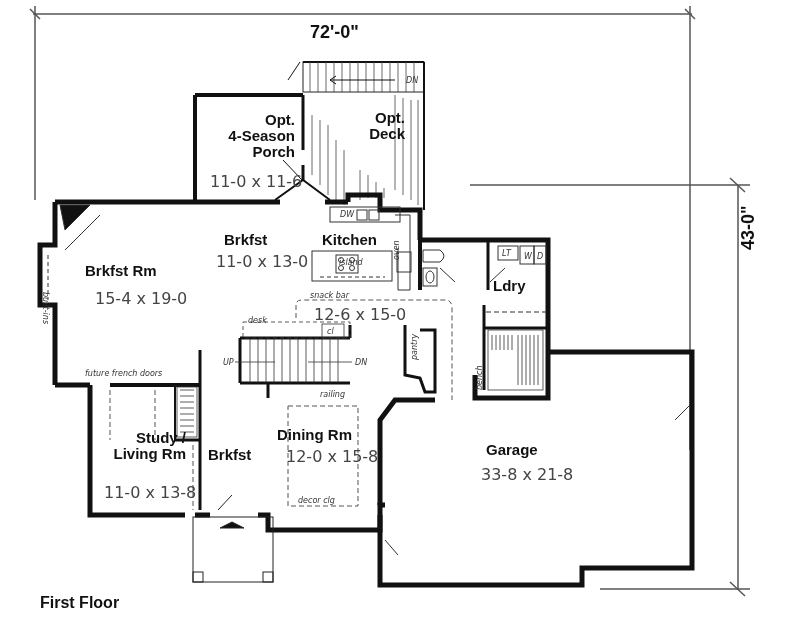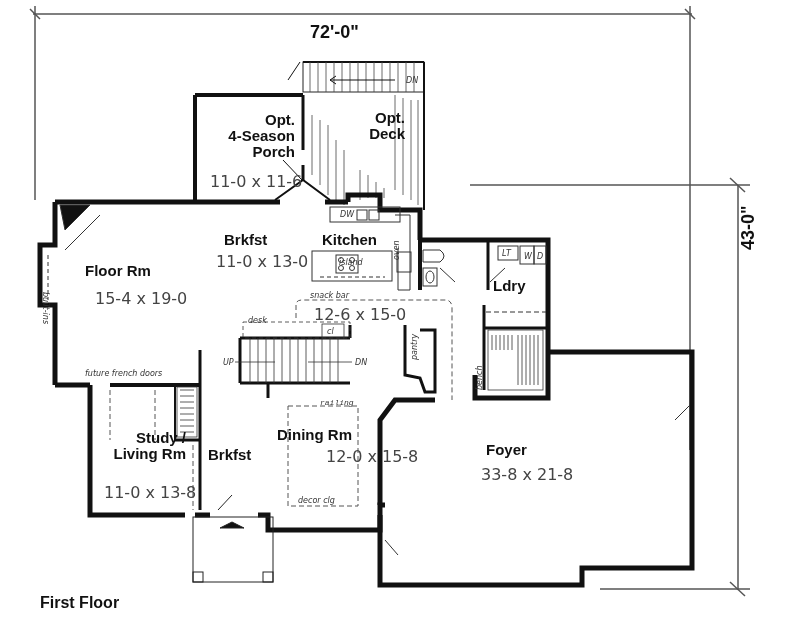--- a/index.html
+++ b/index.html
@@ -233,56 +233,56 @@
   <div>Porch</div>
 </div>
 <div class="dim" style="left:210px;top:172px;width:80px;">11-0 x 11-6</div>
 
 <div class="lbl big" style="left:325px;top:110px;width:80px;">
   <div>Opt.</div>
   <div>Deck</div>
 </div>
 <div class="note" style="left:406px;top:76px;">DN</div>
 
-<div class="lbl big" style="left:85px;top:263px;">Floor Rm</div>
+<div class="lbl big" style="left:85px;top:263px;">Brkfst Rm</div>
 <div class="dim" style="left:95px;top:289px;">15-4 x 19-0</div>
 <div class="note" style="left:50px;top:292px;transform:rotate(90deg);transform-origin:left top;">built-ins</div>
 <div class="note" style="left:85px;top:369px;">future french doors</div>
 
 <div class="lbl big" style="left:224px;top:232px;">Brkfst</div>
 <div class="dim" style="left:216px;top:252px;">11-0 x 13-0</div>
 
 <div class="lbl big" style="left:322px;top:232px;">Kitchen</div>
 <div class="dim" style="left:314px;top:305px;">12-6 x 15-0</div>
 <div class="note" style="left:340px;top:210px;">DW</div>
 <div class="note" style="left:316px;top:258px;padding-left:23px;">island</div>
 <div class="note" style="left:392px;top:260px;transform:rotate(-90deg);transform-origin:left top;">oven</div>
 <div class="note" style="left:310px;top:291px;">snack bar</div>
 
 <div class="note" style="left:248px;top:316px;">desk</div>
 <div class="note" style="left:327px;top:327px;">cl</div>
 <div class="note" style="left:223px;top:358px;">UP</div>
 <div class="note" style="left:355px;top:358px;">DN</div>
-<div class="note" style="left:320px;top:398px;font-family:Liberation Mono, monospace;">railing</div>
+<div class="note" style="left:320px;top:390px;">railing</div>
 <div class="note" style="left:410px;top:360px;transform:rotate(-90deg);transform-origin:left top;">pantry</div>
 
 <div class="lbl big" style="left:493px;top:278px;">Ldry</div>
 <div class="note" style="left:502px;top:249px;">LT</div>
 <div class="note" style="left:524px;top:252px;">W</div>
 <div class="note" style="left:537px;top:252px;">D</div>
 <div class="note" style="left:475px;top:390px;transform:rotate(-90deg);transform-origin:left top;">bench</div>
 
 <div class="lbl big" style="left:96px;top:430px;width:90px;">
   <div>Study /</div>
   <div>Living Rm</div>
 </div>
 <div class="dim" style="left:104px;top:483px;">11-0 x 13-8</div>
 
 <div class="lbl big" style="left:208px;top:447px;">Brkfst</div>
 
 <div class="lbl big" style="left:277px;top:427px;">Dining Rm</div>
-<div class="dim" style="left:286px;top:447px;margin-left:40px;">12-0 x 15-8</div>
+<div class="dim" style="left:286px;top:447px;">12-0 x 15-8</div>
 <div class="note" style="left:298px;top:496px;">decor clg</div>
 
-<div class="lbl big" style="left:486px;top:442px;">Foyer</div>
+<div class="lbl big" style="left:486px;top:442px;">Garage</div>
 <div class="dim" style="left:481px;top:465px;">33-8 x 21-8</div>
 
 <div class="title" style="left:40px;top:594px;">First Floor</div>
 
 </body></html>

